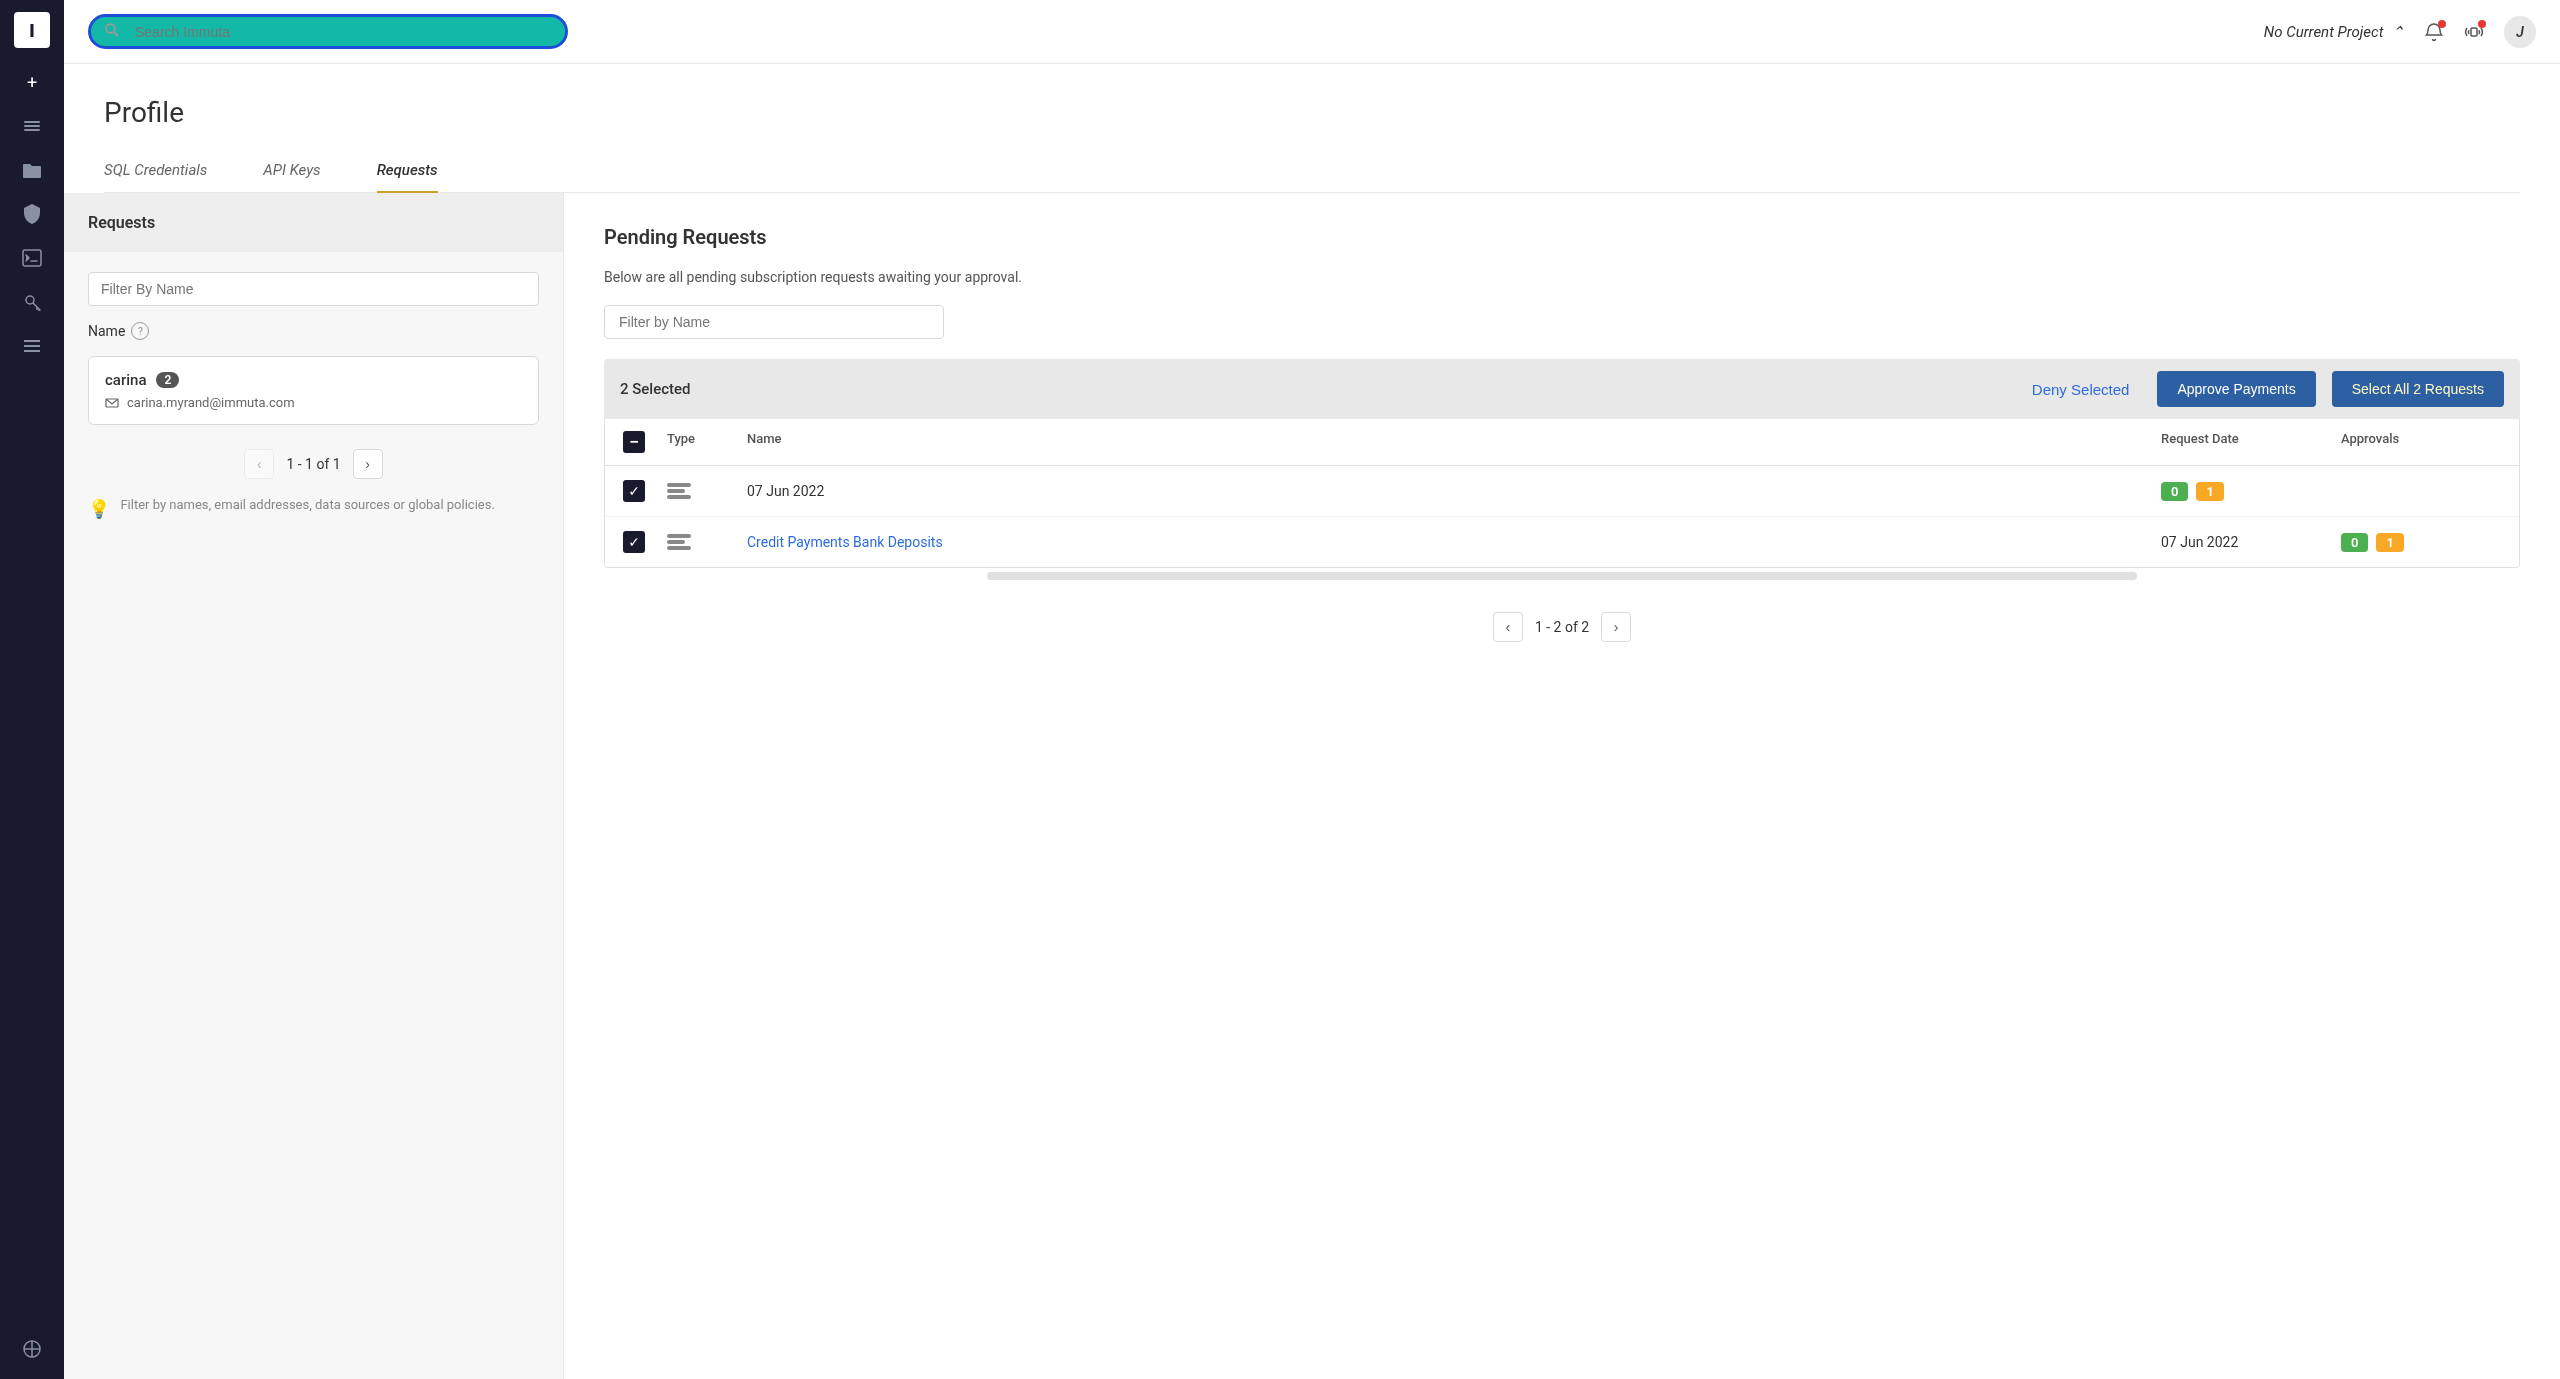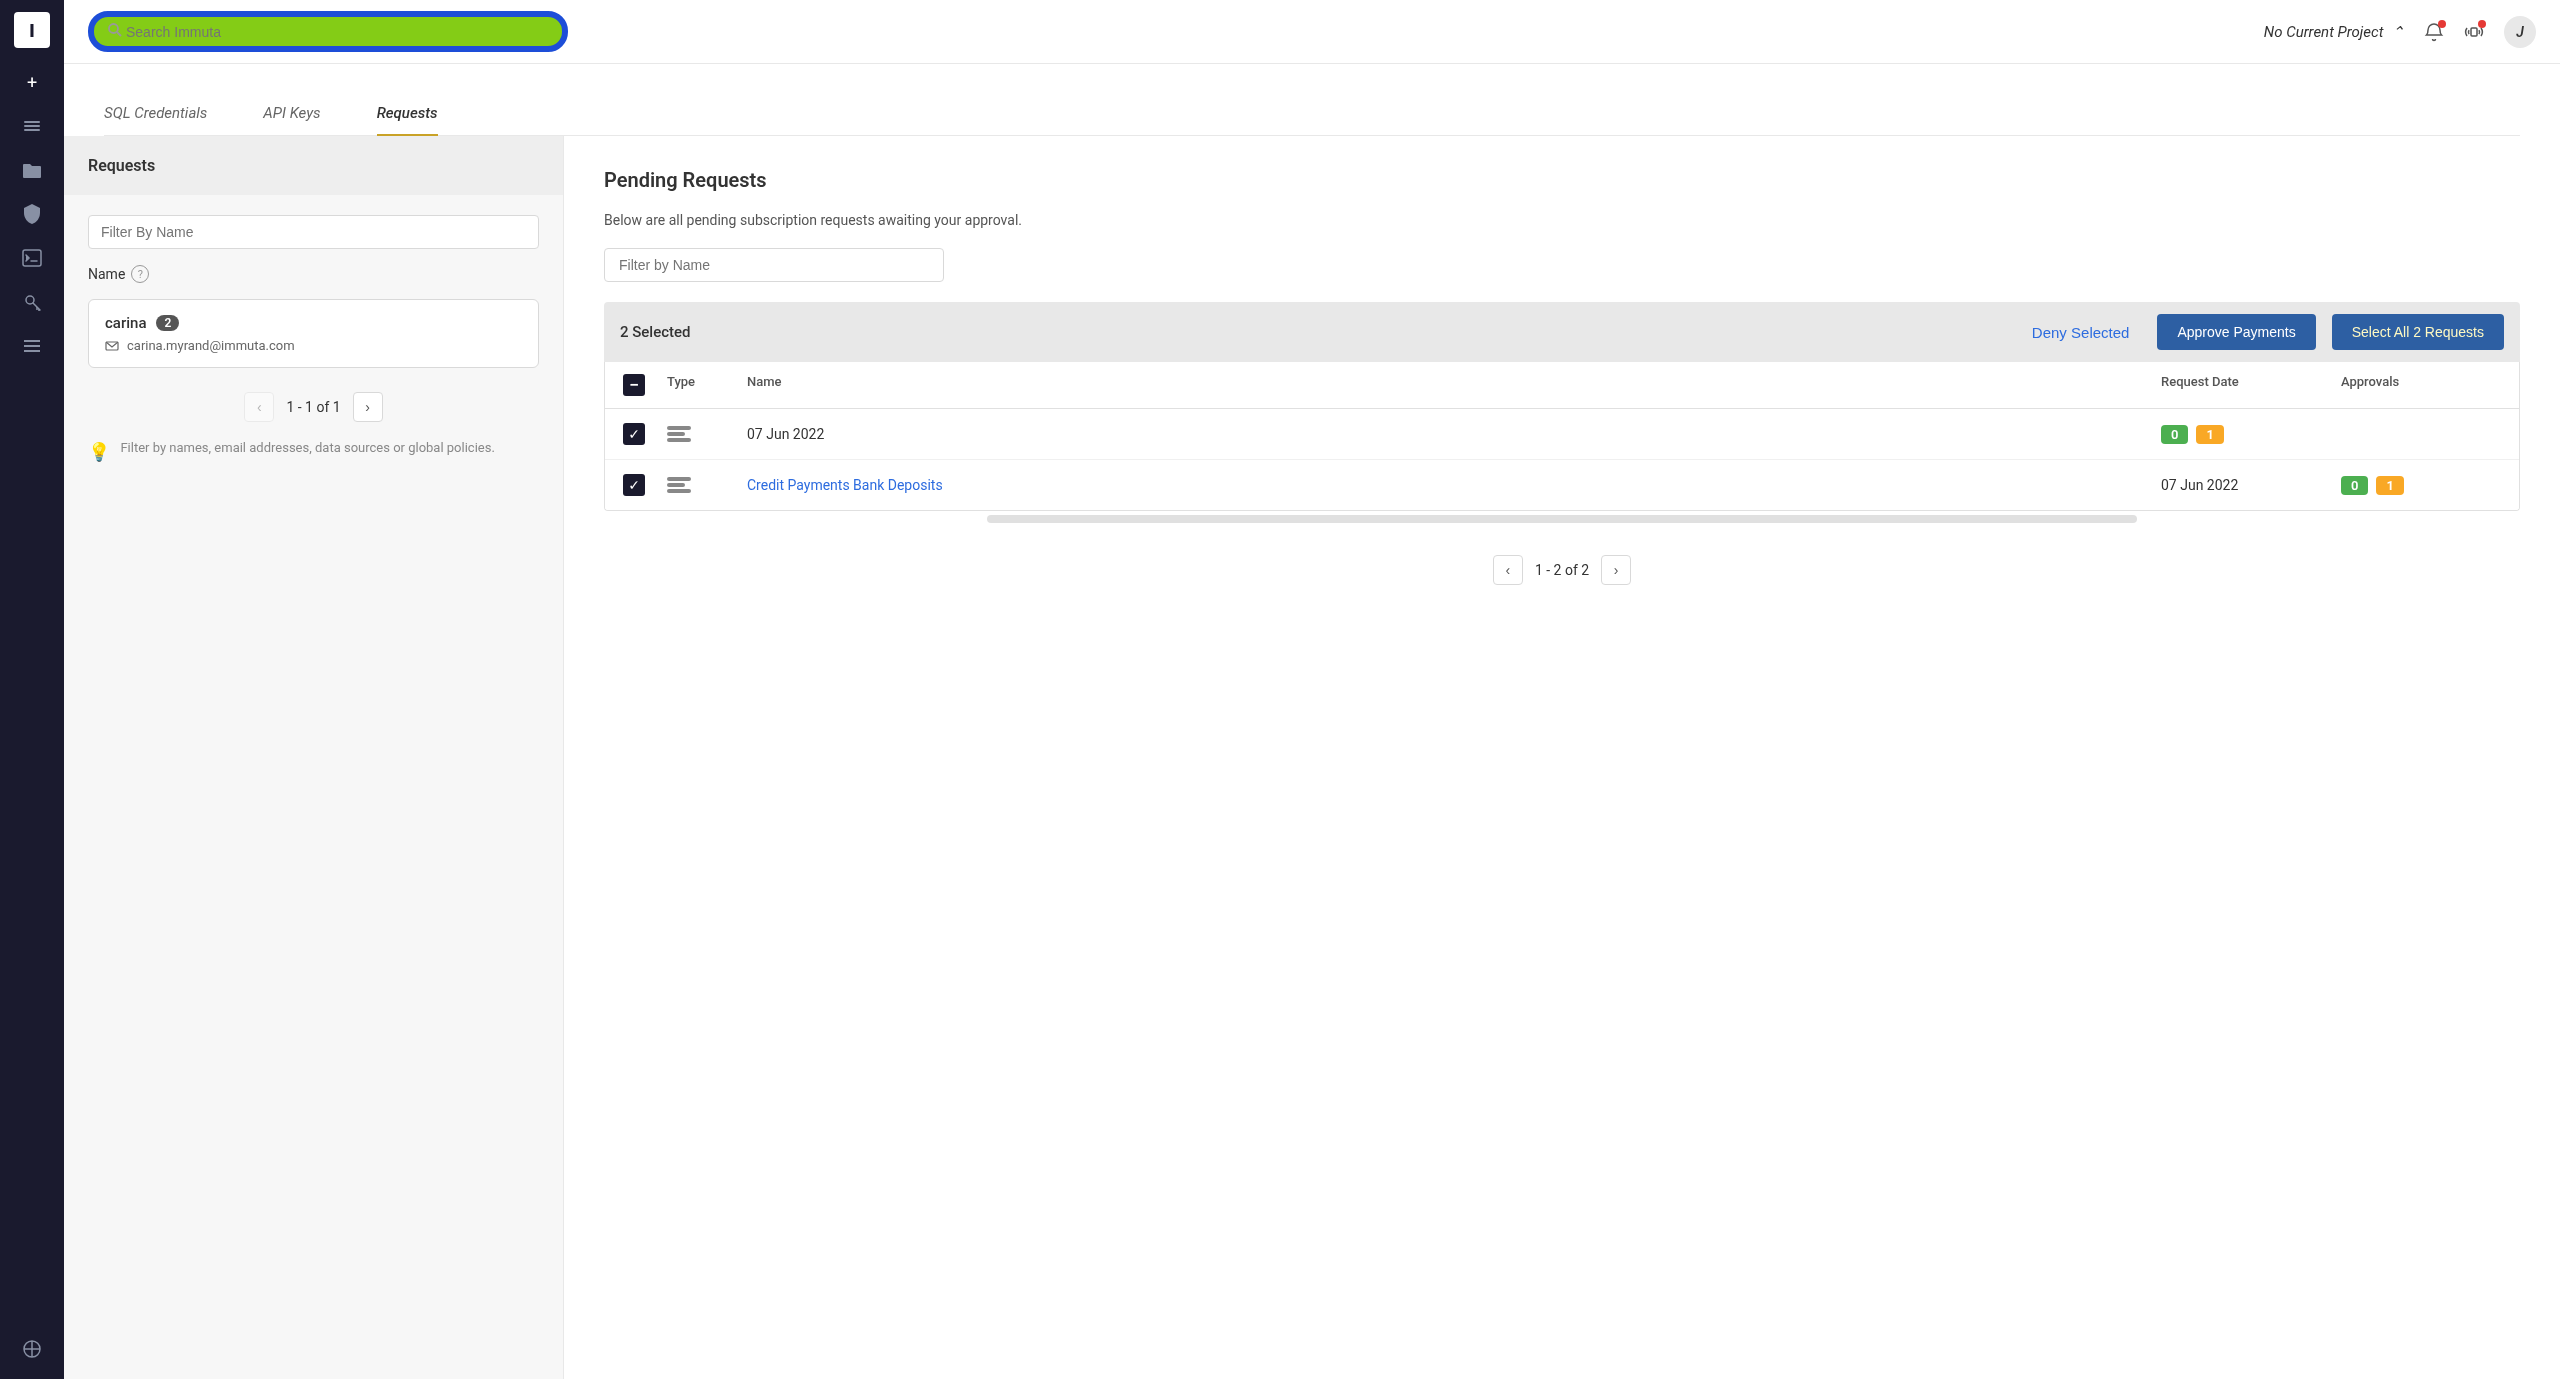--- a/index.html
+++ b/index.html
@@ -52,26 +52,26 @@
       border-bottom: 1px solid #e8e8e8;
       display: flex;
       align-items: center;
       padding: 0 24px;
       gap: 16px;
       flex-shrink: 0;
     }
     .search-box {
       display: flex;
       align-items: center;
-      border: 6px solid #1d4ed8;
+      border: 3px solid #1d4ed8;
       border-radius: 20px;
       padding: 6px 14px;
-      gap: 4px;
+      gap: 16px;
       width: 480px;
-      background: #84cc16;
+      background: #14b8a6;
     }
     .search-box input {
       border: none; outline: none; font-size: 14px; color: #333; width: 100%; background: transparent;
     }
     .search-icon-svg { color: #999; font-size: 14px; }
     .topbar-right {
       margin-left: auto;
       display: flex;
       align-items: center;
       gap: 20px;
@@ -514,20 +514,21 @@
         <span class="notification-dot"></span>
       </div>
       <div class="user-avatar">
         <span>J</span>
       </div>
     </div>
   </div>
 
   <div class="content">
     <div class="page-header">
+      <h1 class="page-title">Profile</h1>
       <div class="tabs">
         <div class="tab">SQL Credentials</div>
         <div class="tab">API Keys</div>
         <div class="tab active">Requests</div>
       </div>
     </div>
 
     <div class="body-split">
 
       <div class="left-panel">

